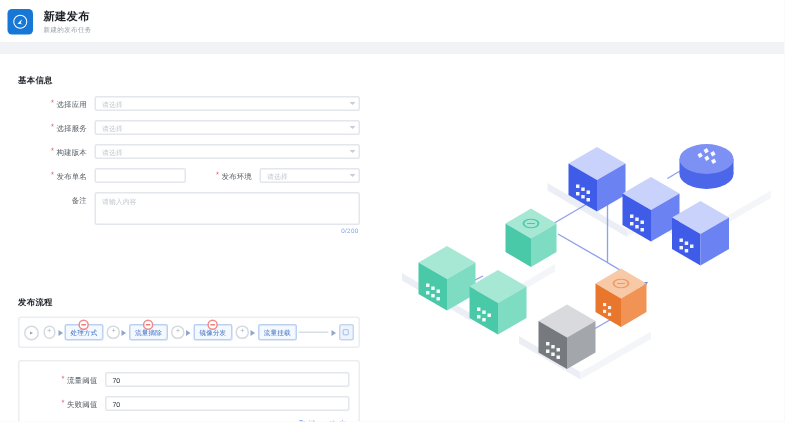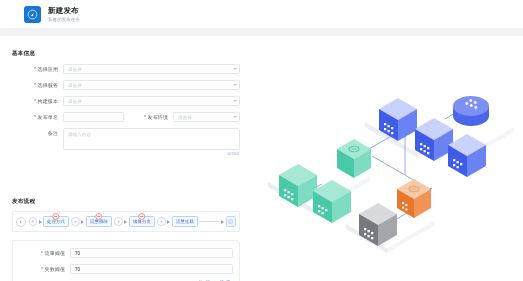--- a/index.html
+++ b/index.html
@@ -14,21 +14,21 @@
   
   .notch{
     position:absolute;left:251px;top:-6px;width:22px;height:10px;
     border-radius:0 0 9px 9px;border:1px solid #c9ccd1;border-top:none;
     background:#fbfbfc;opacity:.55;
   }
 
   
   .header{
     position:absolute;left:0;top:0;width:523px;height:28px;
-    background:#ffffff;display:flex;align-items:center;padding-left:24px;box-sizing:border-box;
+    background:#ffffff;display:flex;align-items:center;padding-left:5px;box-sizing:border-box;
   }
   .app-icon{
     width:17px;height:17px;border-radius:3px;background:#1677d6;
     display:flex;align-items:center;justify-content:center;flex:none;
   }
   .app-icon svg{display:block;}
   .head-text{margin-left:7px;display:flex;flex-direction:column;justify-content:center;}
   .head-title{font-size:7.5px;font-weight:bold;color:#1f2329;line-height:9px;letter-spacing:.2px;}
   .head-sub{font-size:4.4px;color:#9aa0a8;line-height:7px;margin-top:1px;letter-spacing:.2px;}
 

